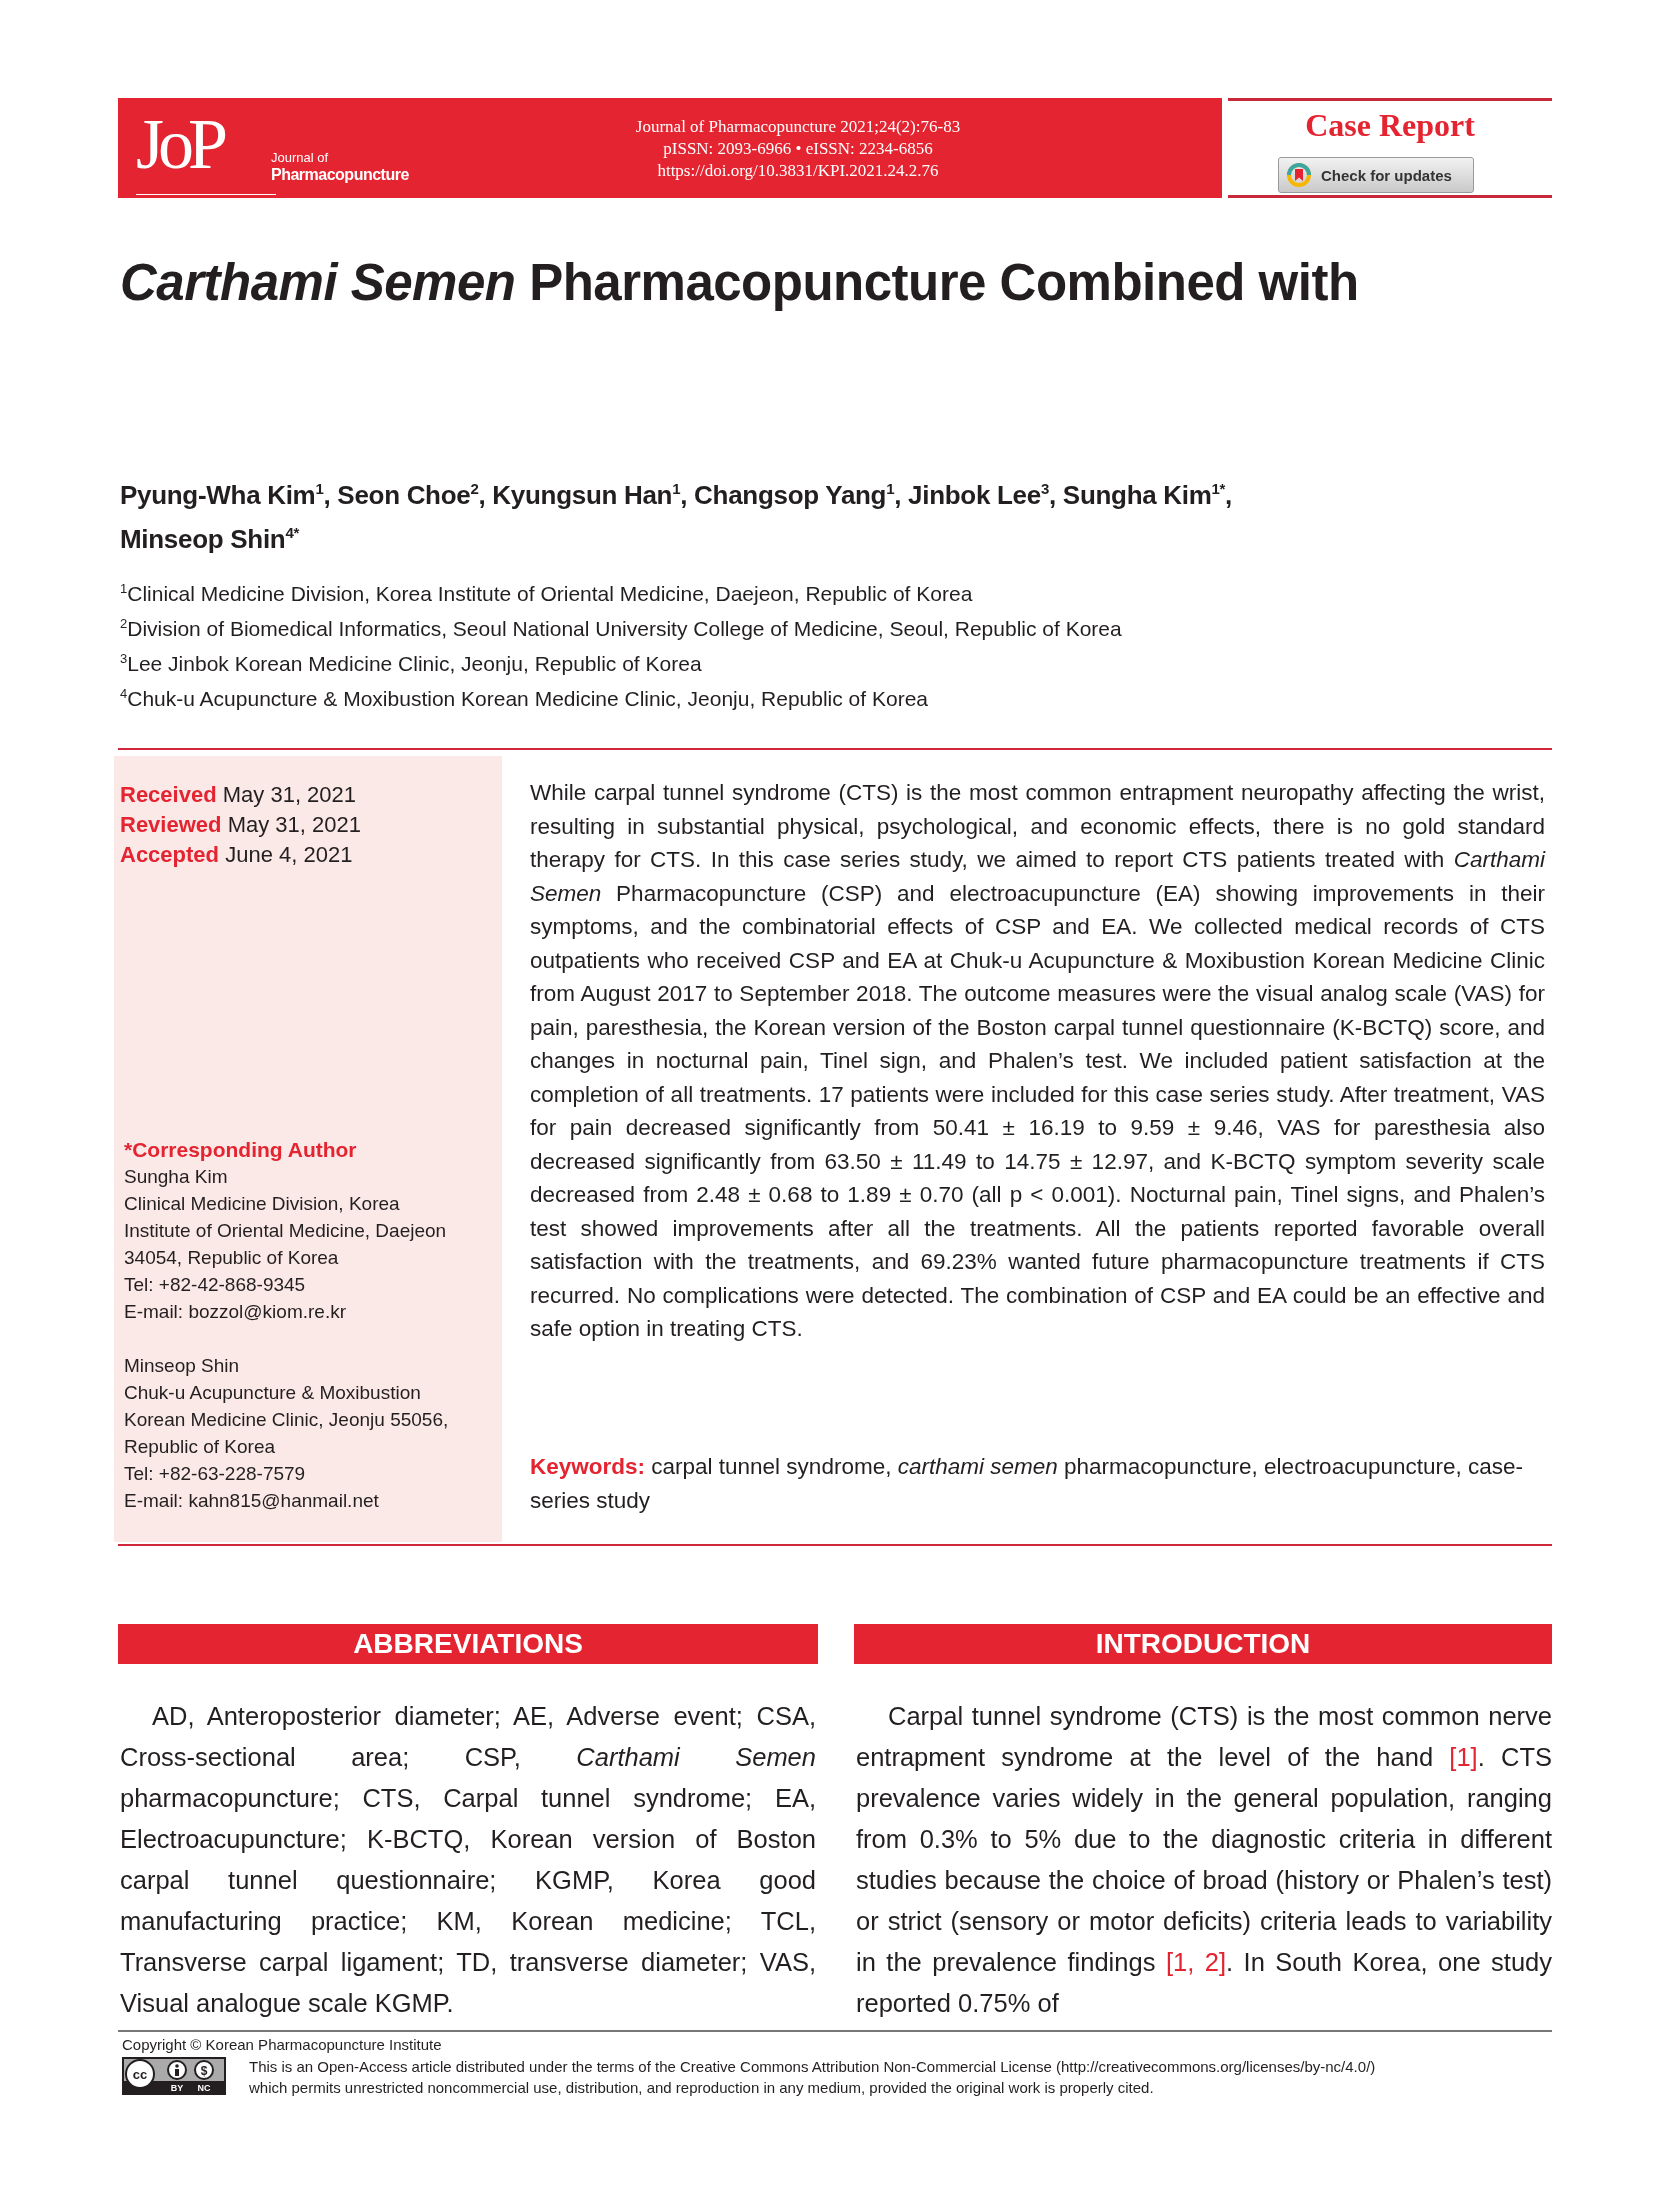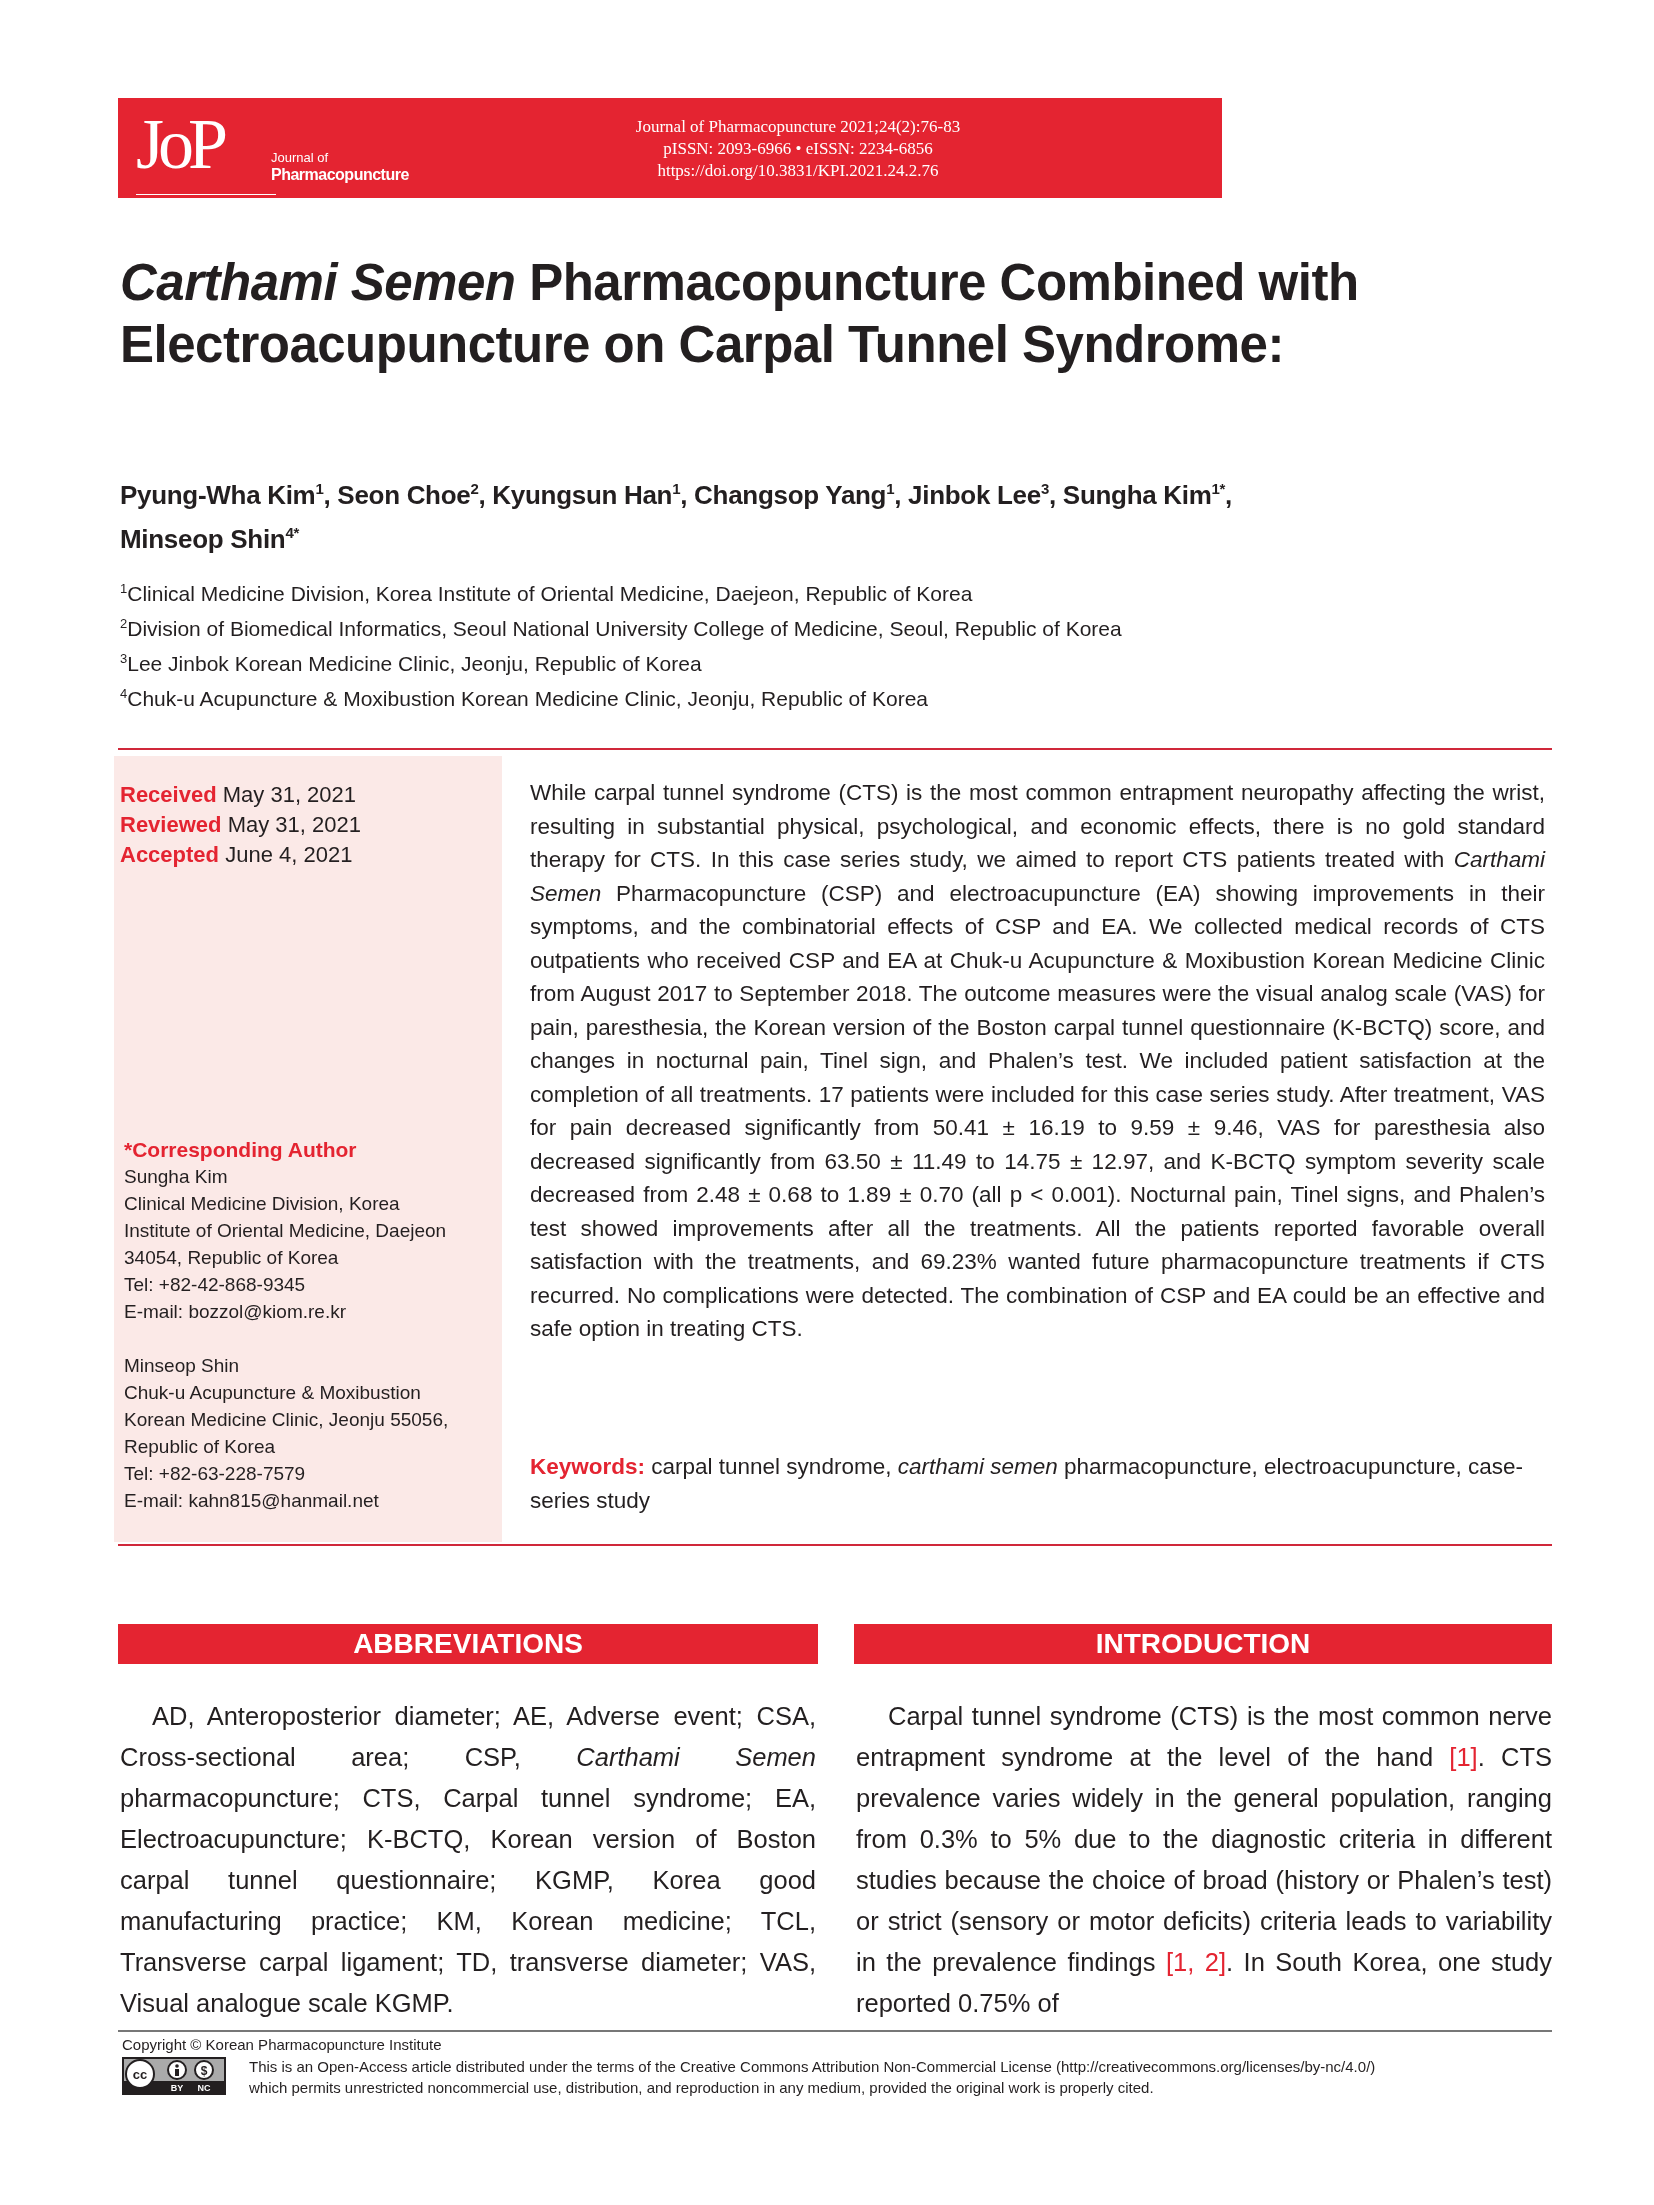--- a/index.html
+++ b/index.html
@@ -63,25 +63,38 @@
       <div class="logo-line1">Journal of</div>
       <div class="logo-line2">Pharmacopuncture</div>
       <div class="logo-underline"></div>
     </div>
     <div class="journal-info">
       <div>Journal of Pharmacopuncture 2021;24(2):76-83</div>
       <div>pISSN: 2093-6966 • eISSN: 2234-6856</div>
       <div>https://doi.org/10.3831/KPI.2021.24.2.76</div>
     </div>
   </div>
+  <div class="case-box">
+    <div class="case-report">Case Report</div>
+    <div class="check-btn">
+      <span class="check-icon">
+        <svg width="24" height="24" viewBox="0 0 24 24">
+          <circle cx="12" cy="12" r="10" fill="none" stroke="#f5b700" stroke-width="4"></circle>
+          <path d="M12 2 A10 10 0 0 1 22 12" fill="none" stroke="#3aa6a6" stroke-width="4"></path>
+          <path d="M2 12 A10 10 0 0 1 12 2" fill="none" stroke="#3aa6a6" stroke-width="4"></path>
+          <path d="M8 6 H16 V18 L12 14.5 L8 18 Z" fill="#e42431"></path>
+        </svg>
+      </span>
+      <span class="check-label">Check for updates</span>
+    </div>
+  </div>
 </div>
 
 <div class="title">
   <div><i>Carthami Semen</i><span> Pharmacopuncture Combined with</span></div>
-  <div>Electroacupuncture on Carpal Tunnel Syndrome:</div>
 </div>
 
 <div class="authors">
   <span>Pyung-Wha Kim</span><sup>1</sup>,
   <span>Seon Choe</span><sup>2</sup>,
   <span>Kyungsun Han</span><sup>1</sup>,
   <span>Changsop Yang</span><sup>1</sup>,
   <span>Jinbok Lee</span><sup>3</sup>,
   <span>Sungha Kim</span><sup>1*</sup>,<br>
   <span>Minseop Shin</span><sup>4*</sup>

